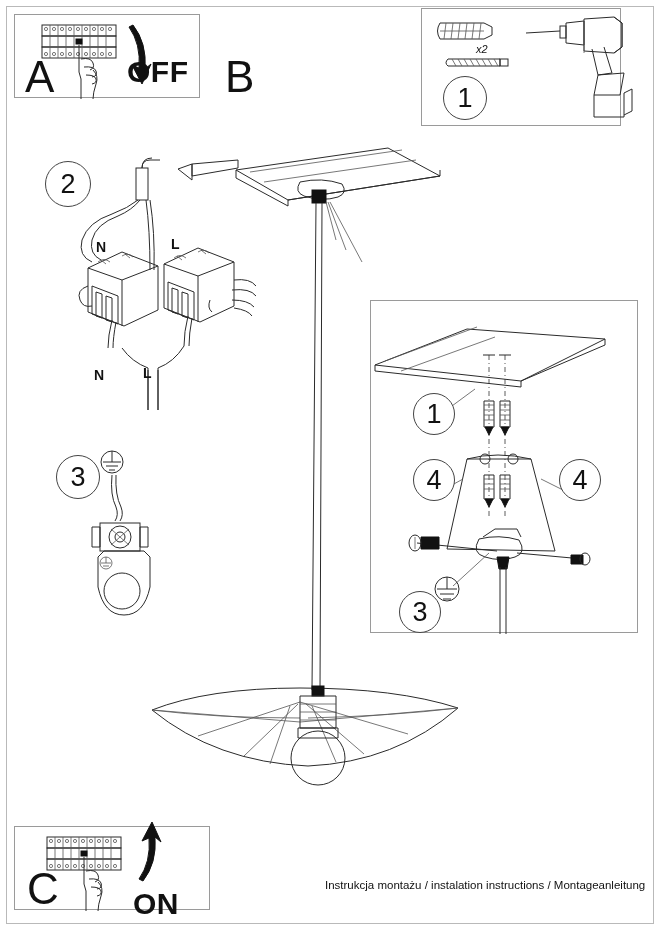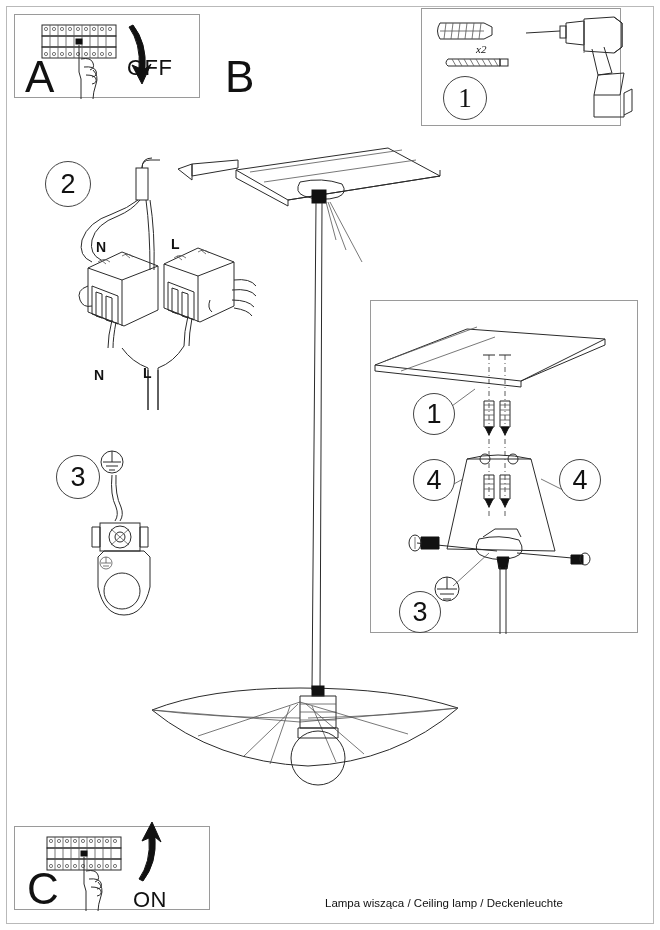--- a/index.html
+++ b/index.html
@@ -2,21 +2,21 @@
 <html><head>
 <meta charset="utf-8">
 <style>
   html,body{margin:0;padding:0;background:#ffffff;}
   body{font-family:"Liberation Sans",sans-serif;}
   #page{position:relative;width:660px;height:930px;background:#ffffff;overflow:hidden;}
   .border{position:absolute;border:1px solid #b9b9b9;box-sizing:border-box;background:transparent;}
   .panel{position:absolute;border:1px solid #9a9a9a;box-sizing:border-box;background:#fff;}
   .lbl{position:absolute;color:#111;line-height:1;}
   .big-letter{font-size:44px;font-weight:400;font-family:"Liberation Sans",sans-serif;}
-  .state-word{font-size:22px;font-weight:400;letter-spacing:.5px;}
+  .state-word{font-size:30px;font-weight:700;letter-spacing:.5px;}
   .nl{font-size:14px;font-weight:700;}
   .x2{font-size:11px;font-style:italic;}
   .circ{position:absolute;border:1.3px solid #444;border-radius:50%;display:flex;align-items:center;justify-content:center;font-size:27px;color:#111;background:#fff;}
   .footer{position:absolute;font-size:11.5px;color:#111;line-height:1.55;white-space:nowrap;}
   svg{display:block;overflow:visible;}
   .ln{fill:none;stroke:#2b2b2b;stroke-width:1;}
   .ln-t{fill:none;stroke:#555;stroke-width:.8;}
   .fillblk{fill:#111;stroke:#111;stroke-width:1;}
   .dash{fill:none;stroke:#333;stroke-width:.8;stroke-dasharray:5 3 1 3;}
 </style>
@@ -73,21 +73,21 @@
       <g>
         <path class="fillblk" d="M118 10 q14 18 12 44 l6 -5 l-9 20 l-10 -19 l7 3 q2 -24 -10 -41 z" stroke-width=".6"></path>
       </g>
     </svg>
     <div class="lbl big-letter" style="left:10px;top:40px;">A</div>
     <div class="lbl state-word" style="left:112px;top:42px;">OFF</div>
   </div>
 
   <div class="lbl big-letter" style="left:225px;top:55px;">B</div>
 
-  <div class="panel" style="left:421px;top:8px;width:200px;height:118px;font-family:Liberation Serif, serif;">
+  <div class="panel" style="left:421px;top:8px;width:200px;height:118px;">
     <svg width="224" height="118" viewBox="0 0 224 118">
       <g>
         <path class="ln" d="M18 14 l44 0 l8 4 l0 8 l-8 4 l-44 0 q-5 -8 0 -16 z"></path>
         <g class="ln-t">
           <line x1="24" y1="14" x2="22" y2="30"></line>
             <line x1="31" y1="14" x2="29" y2="30"></line>
           <line x1="38" y1="14" x2="36" y2="30"></line>
             <line x1="45" y1="14" x2="43" y2="30"></line>
           <line x1="52" y1="14" x2="50" y2="30"></line>
             <line x1="59" y1="14" x2="57" y2="30"></line>
@@ -391,15 +391,15 @@
         <path class="ln" d="M83 55 q6 6 3 14 q-3 9 -3 15"></path>
       </g>
       <g>
         <path class="fillblk" d="M128 54 q14 -18 12 -44 l6 5 l-9 -20 l-10 19 l7 -3 q2 24 -10 41 z" stroke-width=".6"></path>
       </g>
     </svg>
     <div class="lbl big-letter" style="left:12px;top:40px;">C</div>
     <div class="lbl state-word" style="left:118px;top:42px;margin-top:20px;">ON</div>
   </div>
 
-  <div class="footer" style="left:325px;top:895px;">Lampa wisząca / Ceiling lamp / Deckenleuchte</div>
+  <div class="footer" style="left:325px;top:877px;">Instrukcja montażu / instalation instructions / Montageanleitung</div>
 
 </div>
 
 </body></html>

